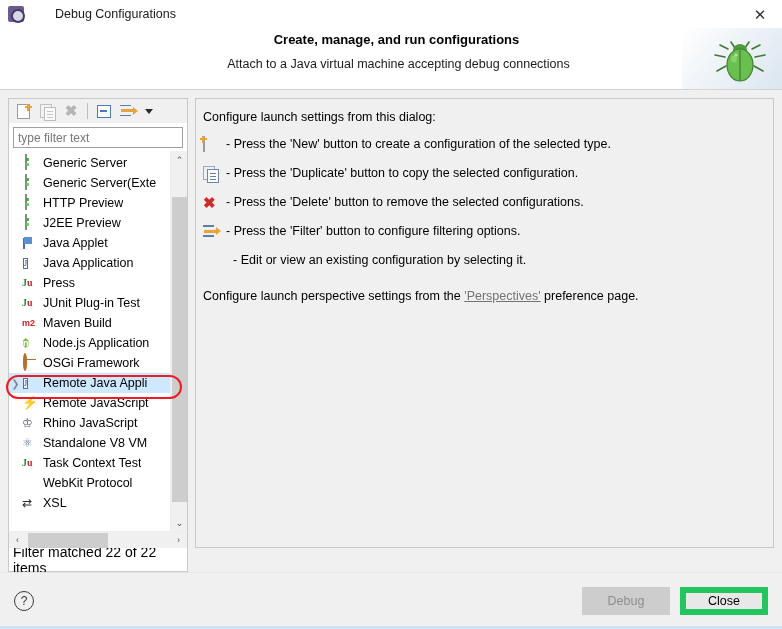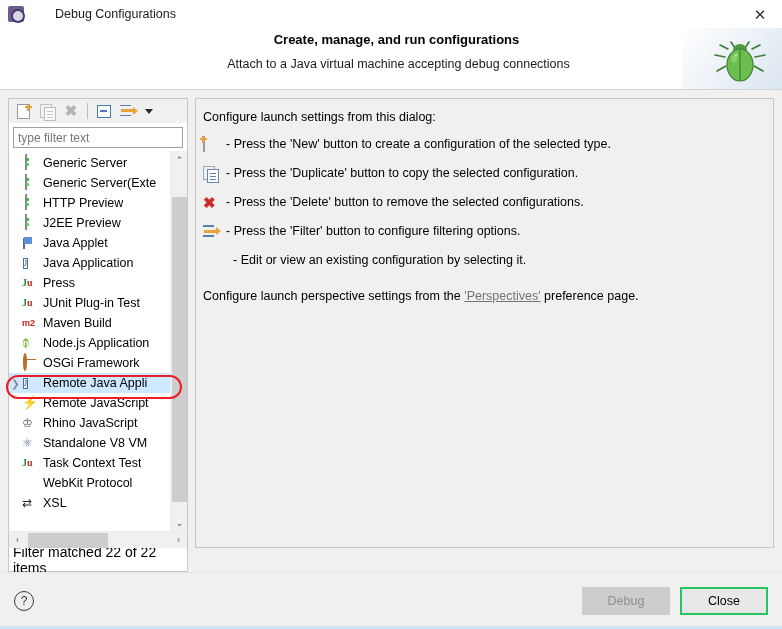--- a/index.html
+++ b/index.html
@@ -216,21 +216,21 @@
     display: flex; align-items: center; justify-content: center;
     font-size: 12px; color: #3a3a3a;
   }
   .btns { position: absolute; right: 14px; top: 14px; display: flex; gap: 10px; }
   .btn {
     width: 88px; height: 28px;
     font-family: "Liberation Sans", sans-serif; font-size: 12.5px;
     display: flex; align-items: center; justify-content: center;
   }
   .btn.disabled { background: #cdcdcd; color: #8e8e8e; border: 1px solid #cdcdcd; }
-  .btn.normal { background: #e8e8e8; color: #000; border: 2px solid #22c55e; }
+  .btn.normal { background: #e8e8e8; color: #000; border: 6px solid #22c55e; }
   .bottombar { position: absolute; left: 0; bottom: 0; width: 100%; height: 3px; background: #cfe2f3; }
 
   
   .annot {
     position: absolute; left: 6px; top: 375px;
     width: 176px; height: 24px;
     border: 2px solid #ee1c25; border-radius: 12px;
     pointer-events: none; z-index: 40;
   }
 

